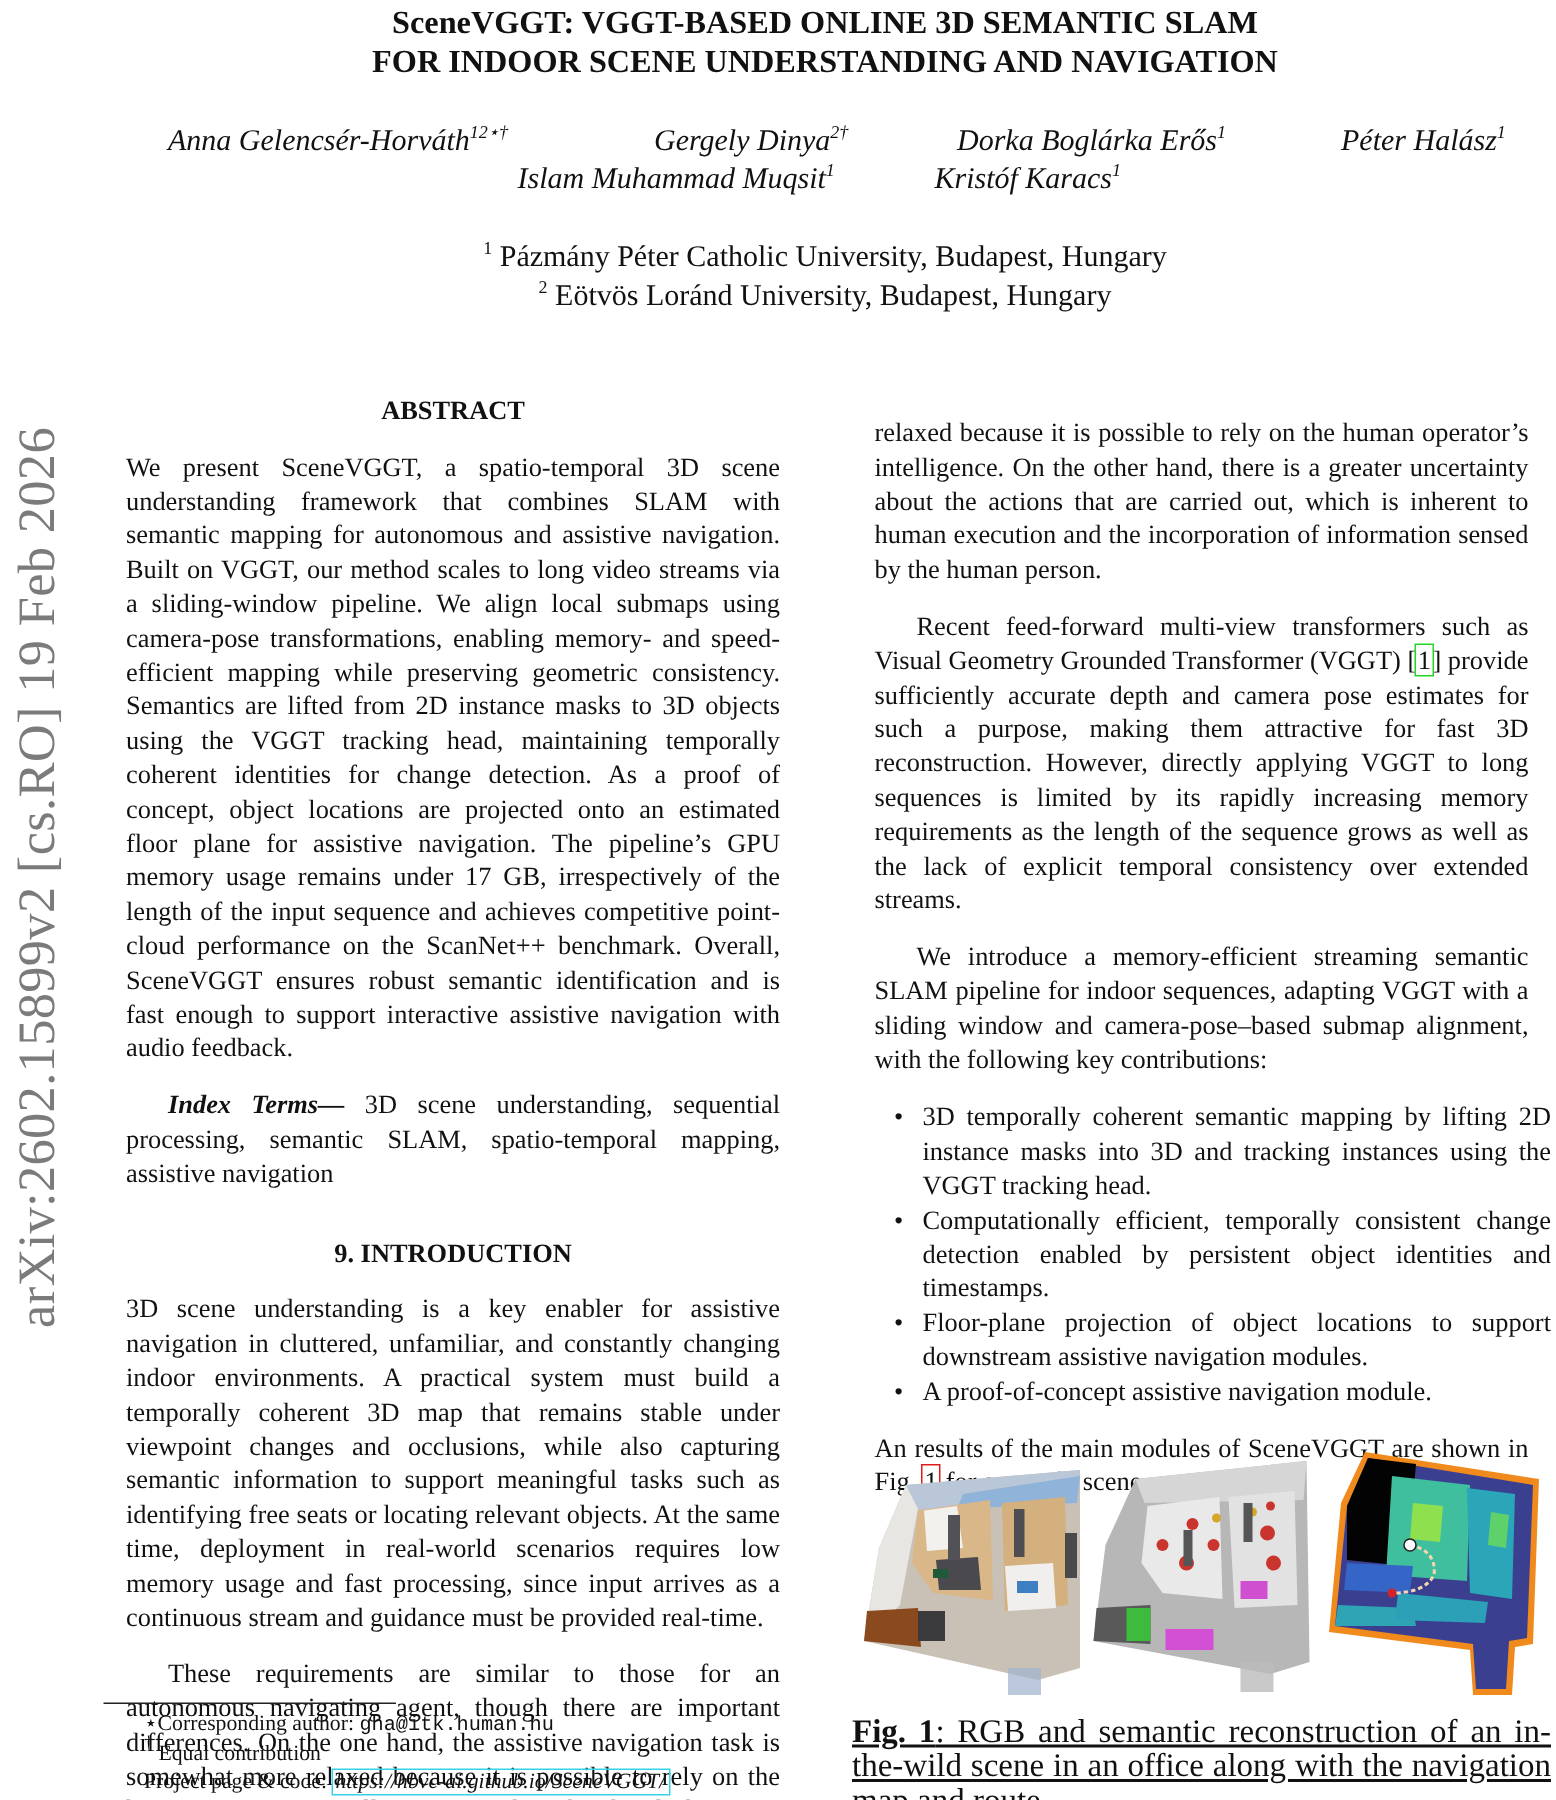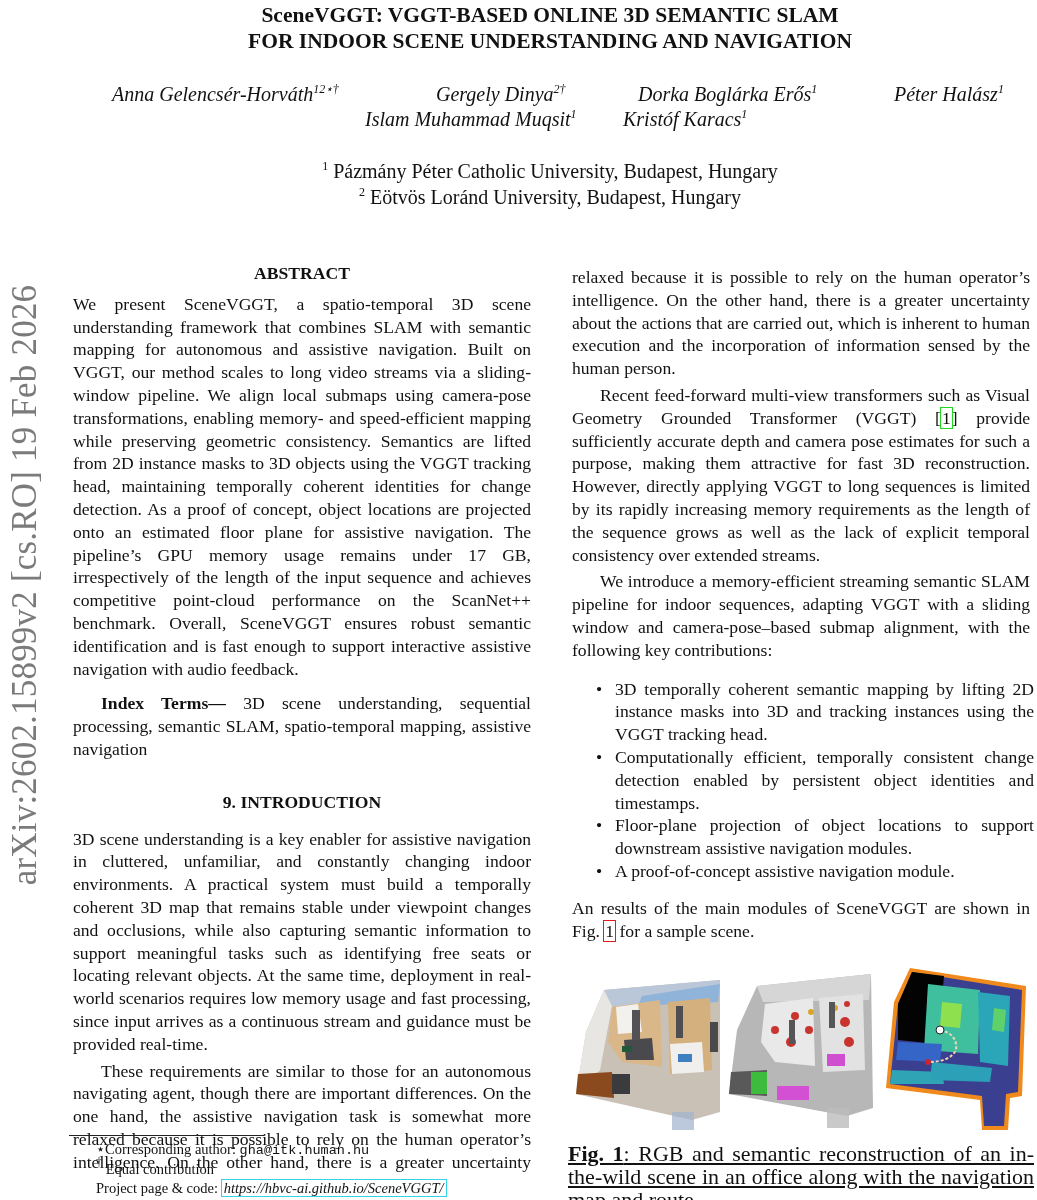--- a/index.html
+++ b/index.html
@@ -28,24 +28,24 @@
     position: absolute; left: 60px; width: 980px; top: 158px; text-align: center;
     font-size: 20px; line-height: 26px;
   }
   .affils sup { font-style: normal; }
   .col {
     position: absolute; font-size: 17.6px; line-height: 22.8px; text-align: justify;
   }
   .col-left { left: 69px; width: 466px; top: 262px; }
   .col-right { left: 568px; width: 466px; top: 262px; }
   .sec-head { text-align: center; font-weight: bold; font-size: 17.6px; margin: 0; }
-  p { margin: 4px; }
+  p { margin: 15px; }
   .indent { text-indent: 28px; font-family: Liberation Serif, serif; }
   .index-terms { margin-top: 12px; text-indent: 28px; }
-  .index-terms b { }
+  .index-terms b { font-style: italic; }
   .intro-head { margin-top: 30px; margin-bottom: 14px; }
   .contrib-list { list-style: none; margin: 16px 0 14px 0; padding-left: 47px; }
   .contrib-list li { position: relative; }
   .contrib-list li::before { content: "•"; position: absolute; left: -19px; }
   .ref-green { outline: 1.5px solid #22d622; outline-offset: 0; padding: 0 1px; }
   .ref-red { outline: 1.5px solid #e01b1b; outline-offset: 0; padding: 0 1px; }
   .figure {
     position: absolute; left: 570px; top: 962px; width: 460px; height: 170px;
   }
   .fig-panel { position: absolute; }
@@ -68,21 +68,21 @@
 <div class="title">
   <div>SceneVGGT: VGGT-BASED ONLINE 3D SEMANTIC SLAM</div>
   <div>FOR INDOOR SCENE UNDERSTANDING AND NAVIGATION</div>
 </div>
 
 <div class="authors">
   <span class="author" style="left:52px; top:0;"><span>Anna Gelencsér-Horváth</span><sup>12⋆†</sup></span>
   <span class="author" style="left:376px; top:0;text-align:right;"><span>Gergely Dinya</span><sup>2†</sup></span>
   <span class="author" style="left:578px; top:0;"><span>Dorka Boglárka Erős</span><sup>1</sup></span>
   <span class="author" style="left:834px; top:0;"><span>Péter Halász</span><sup>1</sup></span>
-  <span class="author" style="left:285px; top:25px;margin-left:20px;"><span>Islam Muhammad Muqsit</span><sup>1</sup></span>
+  <span class="author" style="left:285px; top:25px;"><span>Islam Muhammad Muqsit</span><sup>1</sup></span>
   <span class="author" style="left:563px; top:25px;"><span>Kristóf Karacs</span><sup>1</sup></span>
 </div>
 
 <div class="affils">
   <div><sup>1</sup> <span>Pázmány Péter Catholic University, Budapest, Hungary</span></div>
   <div><sup>2</sup> <span>Eötvös Loránd University, Budapest, Hungary</span></div>
 </div>
 
 <div class="col col-left">
   <h2 class="sec-head" style="margin-bottom:8px;">ABSTRACT</h2>

